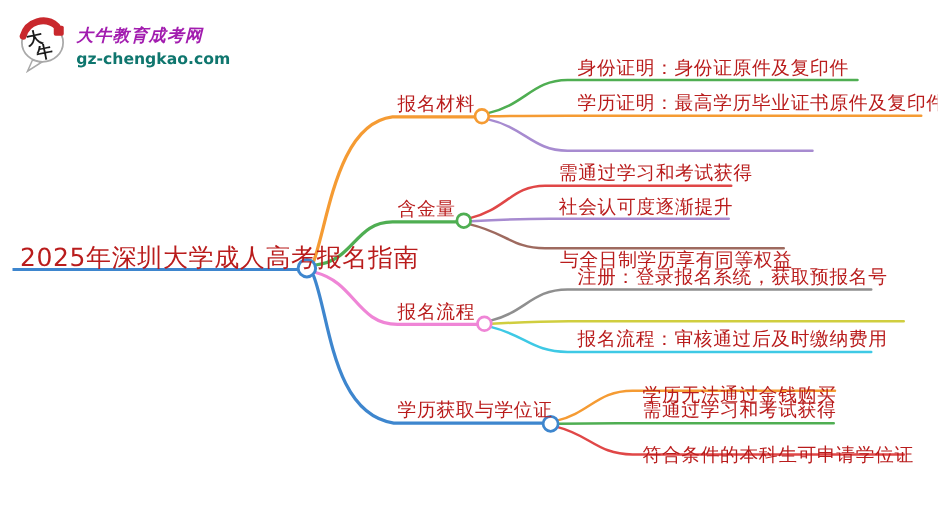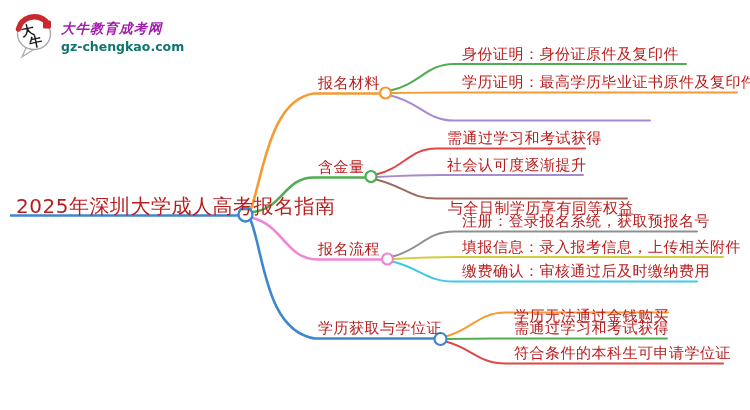--- a/index.html
+++ b/index.html
@@ -112,20 +112,19 @@
   <div class="label branch-label" style="left:318px; top:320px;">学历获取与学位证</div>
 
   <div class="label child-label" style="left:462px; top:46px;">身份证明：身份证原件及复印件</div>
   <div class="label child-label" style="left:462px; top:74px;">学历证明：最高学历毕业证书原件及复印件</div>
 
   <div class="label child-label" style="left:447px; top:130px;">需通过学习和考试获得</div>
   <div class="label child-label" style="left:447px; top:157px;">社会认可度逐渐提升</div>
   <div class="label child-label" style="left:448px; top:180px;margin-top:20px;">与全日制学历享有同等权益</div>
 
   <div class="label child-label" style="left:462px; top:213px;">注册：登录报名系统，获取预报名号</div>
-  <div class="label child-label" style="left:462px; top:239px;">填报信息：录入报考信息，上传相关附件</div>
-  <div class="label child-label" style="left:462px; top:263px;">缴费确认：审核通过后及时缴纳费用</div>
+  <div class="label child-label" style="left:462px; top:263px;">报名流程：审核通过后及时缴纳费用</div>
 
   <div class="label child-label" style="left:514px; top:308px;">学历无法通过金钱购买</div>
   <div class="label child-label" style="left:514px; top:320px;">需通过学习和考试获得</div>
-  <div class="label child-label" style="left:514px; top:345px;">符合条件的本科生可申请学位证</div>
+  <div class="label child-label" style="left:514px; top:356px;">符合条件的本科生可申请学位证</div>
 
 </div>
 
 </body></html>

